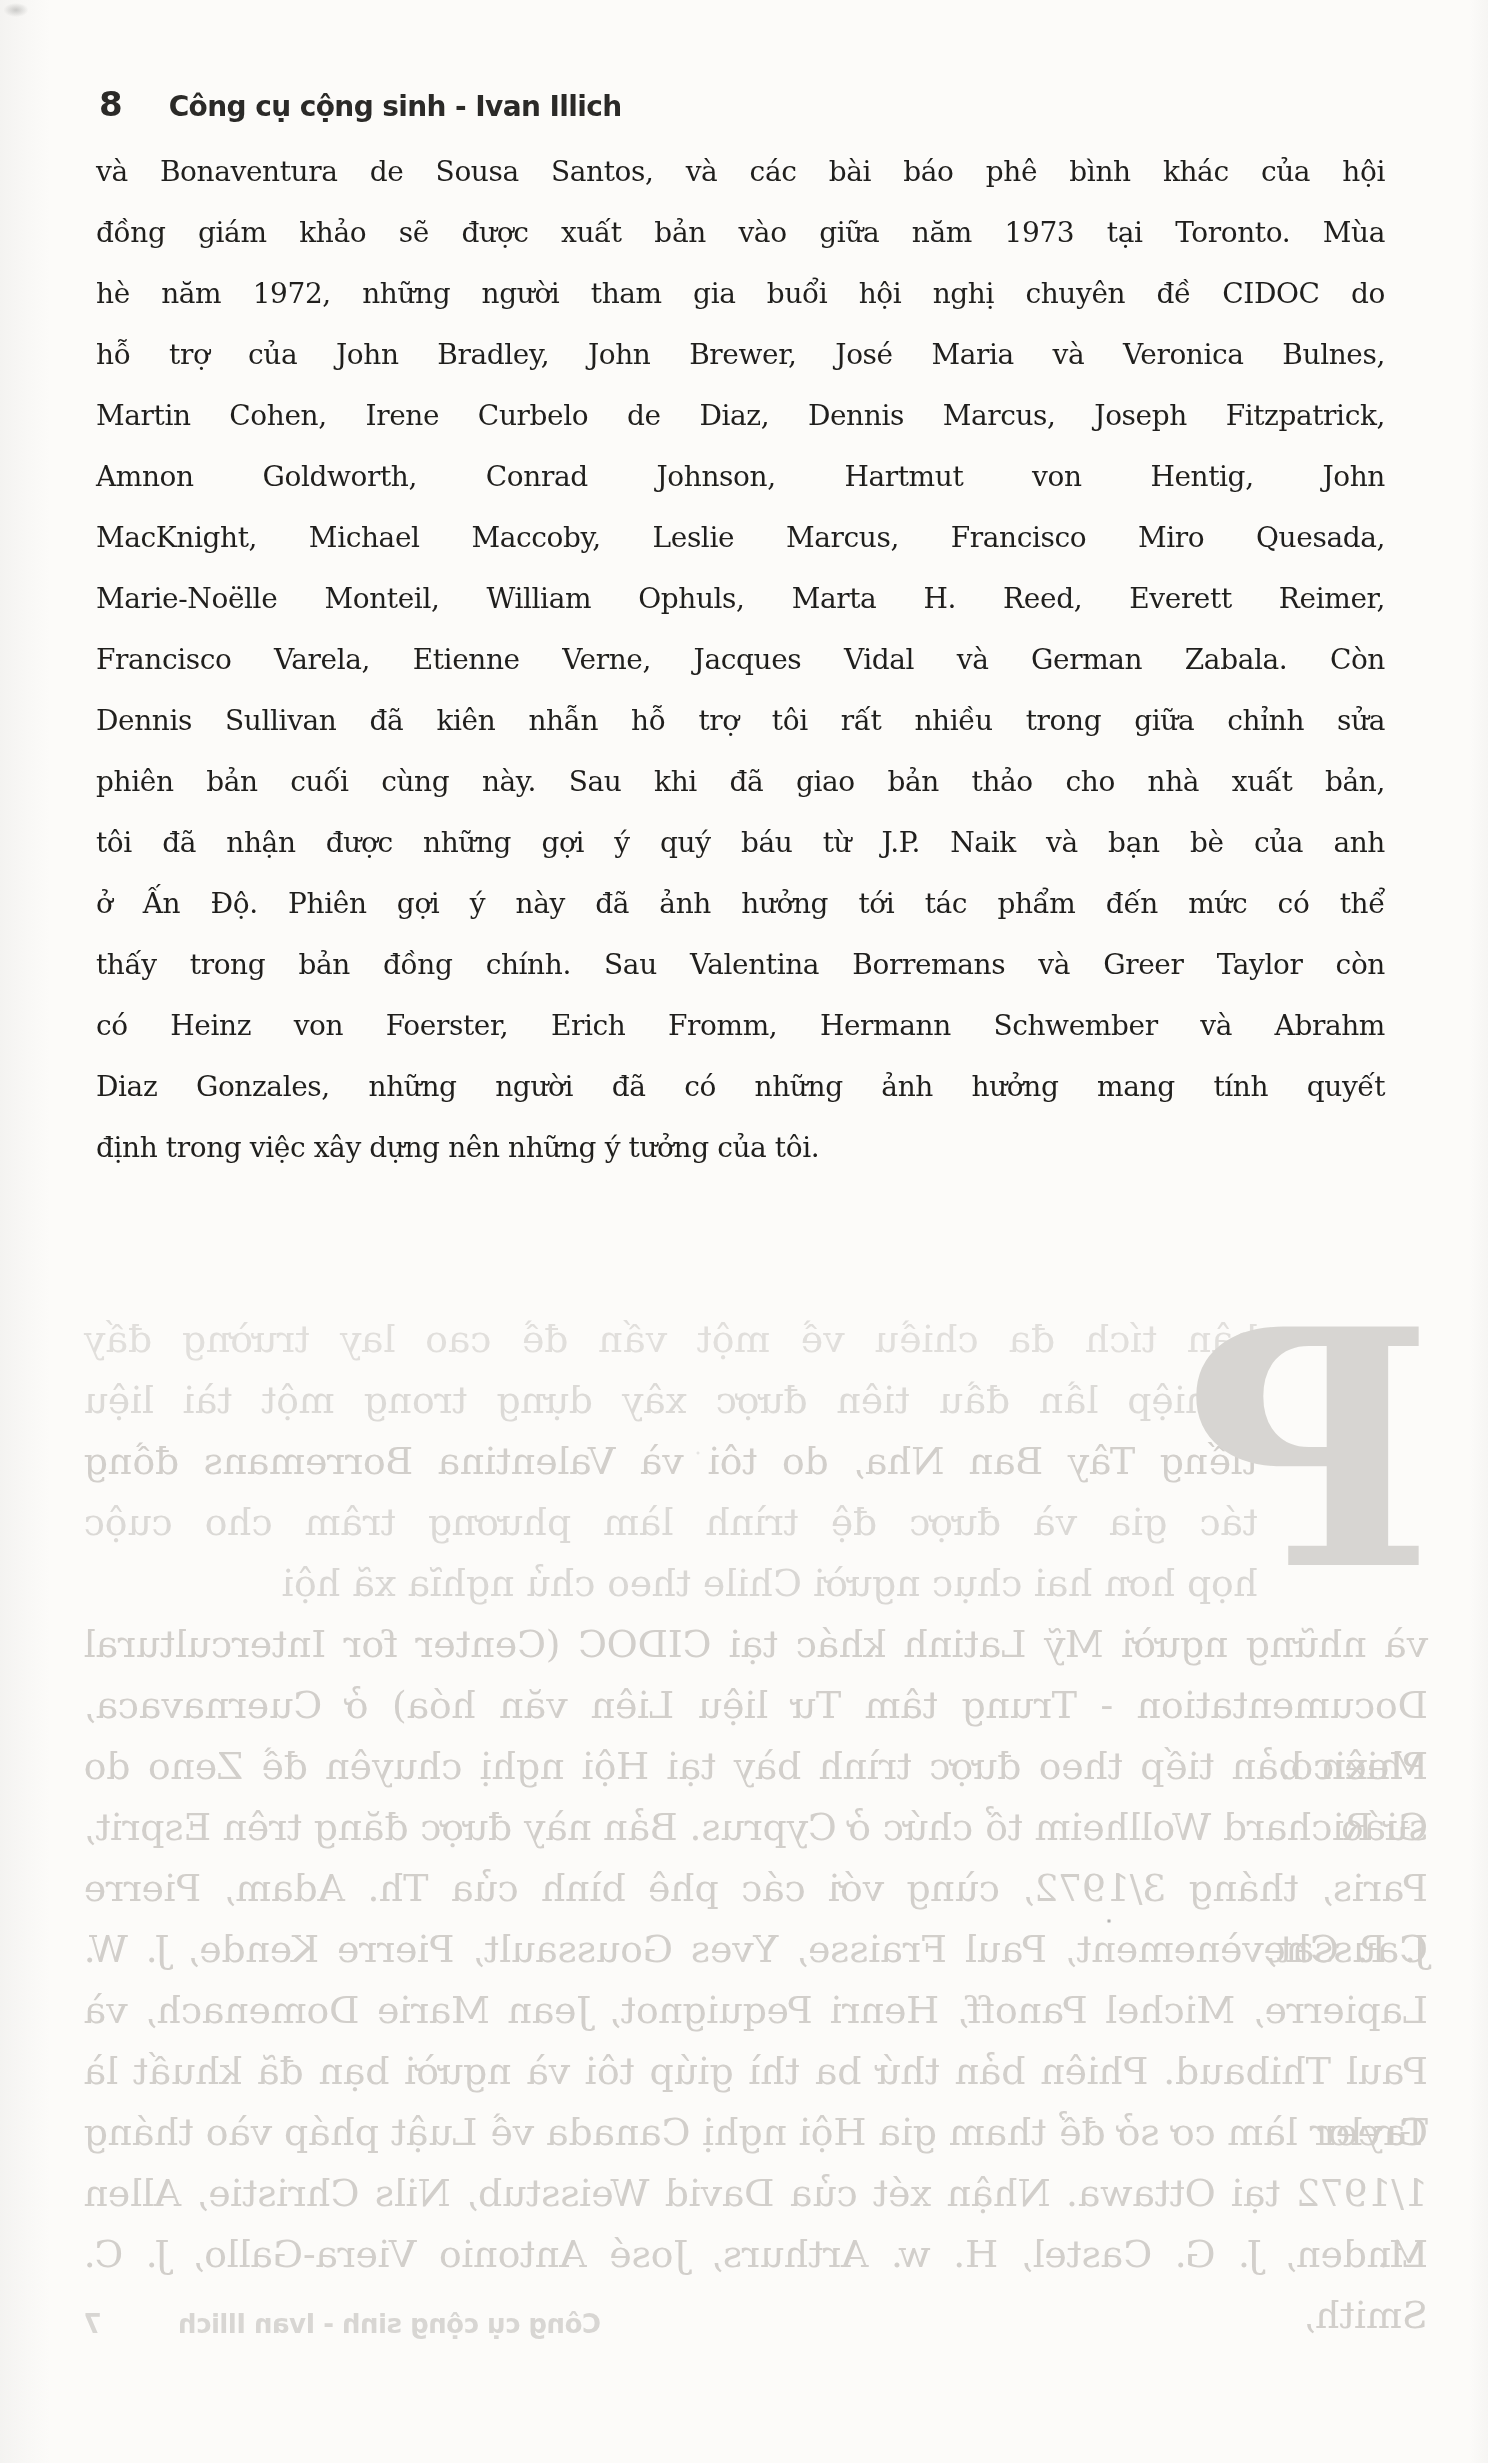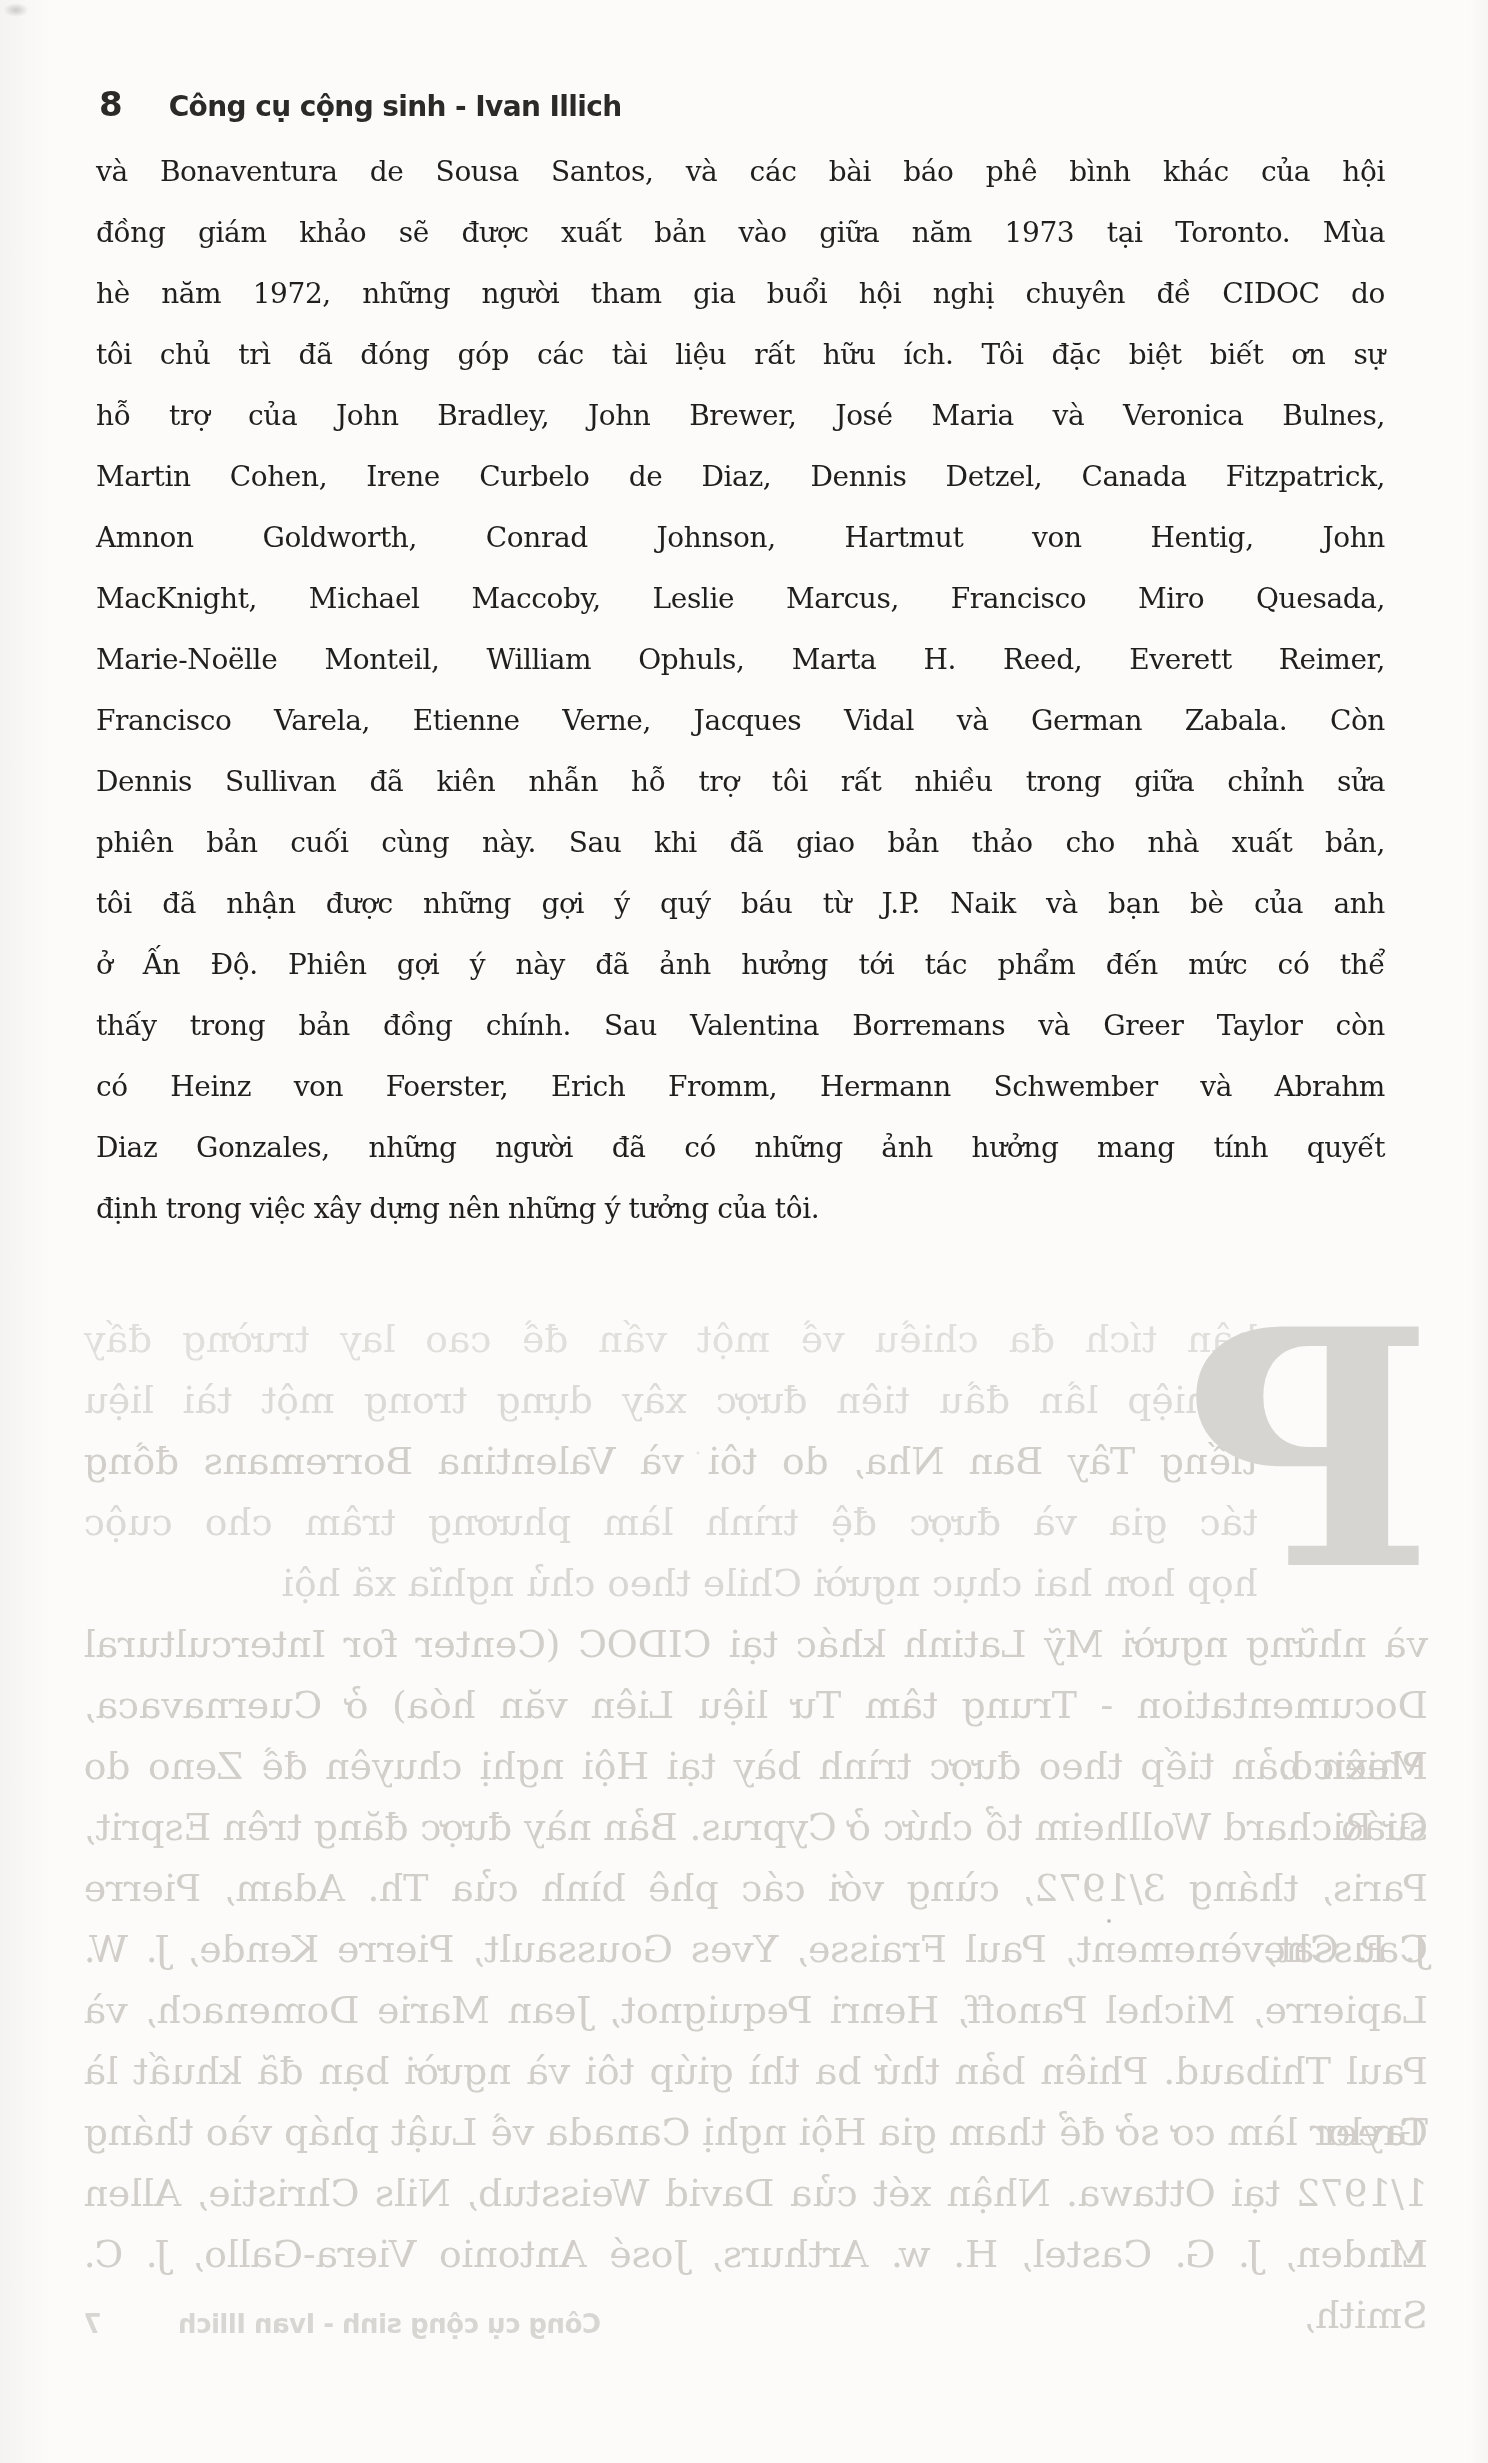--- a/index.html
+++ b/index.html
@@ -77,23 +77,22 @@
 
 <div class="page-header">
   <span class="page-num">8</span>
   <span class="book-title">Công cụ cộng sinh - Ivan Illich</span>
 </div>
 
 <div class="body-lines">
     <div class="text-line">và Bonaventura de Sousa Santos, và các bài báo phê bình khác của hội</div>
     <div class="text-line">đồng giám khảo sẽ được xuất bản vào giữa năm 1973 tại Toronto. Mùa</div>
     <div class="text-line">hè năm 1972, những người tham gia buổi hội nghị chuyên đề CIDOC do</div>
-    <div class="text-line">tôi chủ trì đã đóng góp các tài liệu rất hữu ích. Tôi đặc biệt biết ơn sự</div>
     <div class="text-line">hỗ trợ của John Bradley, John Brewer, José Maria và Veronica Bulnes,</div>
-    <div class="text-line">Martin Cohen, Irene Curbelo de Diaz, Dennis Detzel, Canada Fitzpatrick,</div>
+    <div class="text-line">Martin Cohen, Irene Curbelo de Diaz, Dennis Marcus, Joseph Fitzpatrick,</div>
     <div class="text-line">Amnon Goldworth, Conrad Johnson, Hartmut von Hentig, John</div>
     <div class="text-line">MacKnight, Michael Maccoby, Leslie Marcus, Francisco Miro Quesada,</div>
     <div class="text-line">Marie-Noëlle Monteil, William Ophuls, Marta H. Reed, Everett Reimer,</div>
     <div class="text-line">Francisco Varela, Etienne Verne, Jacques Vidal và German Zabala. Còn</div>
     <div class="text-line">Dennis Sullivan đã kiên nhẫn hỗ trợ tôi rất nhiều trong giữa chỉnh sửa</div>
     <div class="text-line">phiên bản cuối cùng này. Sau khi đã giao bản thảo cho nhà xuất bản,</div>
     <div class="text-line">tôi đã nhận được những gợi ý quý báu từ J.P. Naik và bạn bè của anh</div>
     <div class="text-line">ở Ấn Độ. Phiên gợi ý này đã ảnh hưởng tới tác phẩm đến mức có thể</div>
     <div class="text-line">thấy trong bản đồng chính. Sau Valentina Borremans và Greer Taylor còn</div>
     <div class="text-line">có Heinz von Foerster, Erich Fromm, Hermann Schwember và Abrahm</div>

